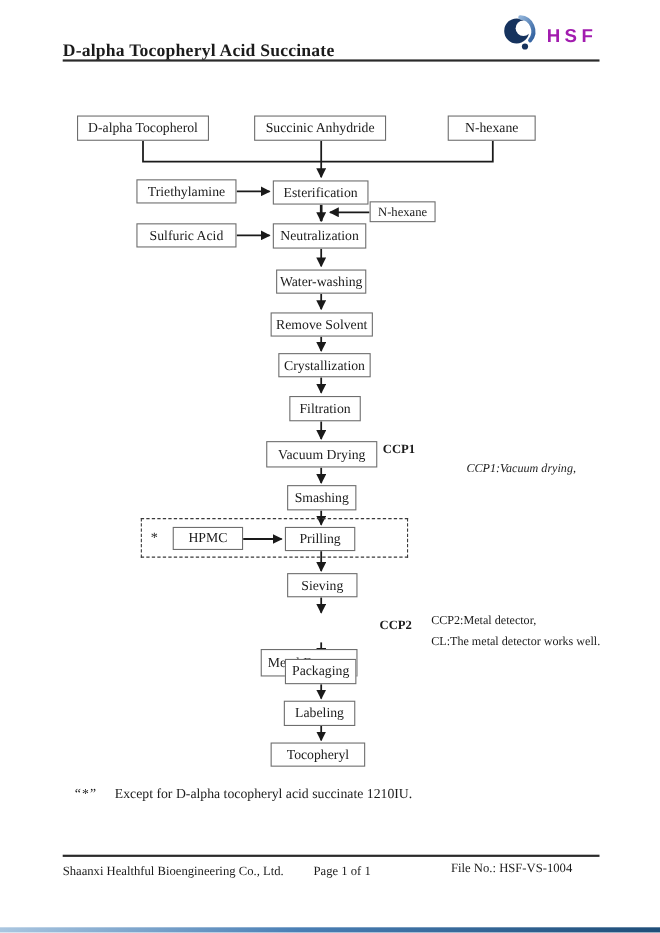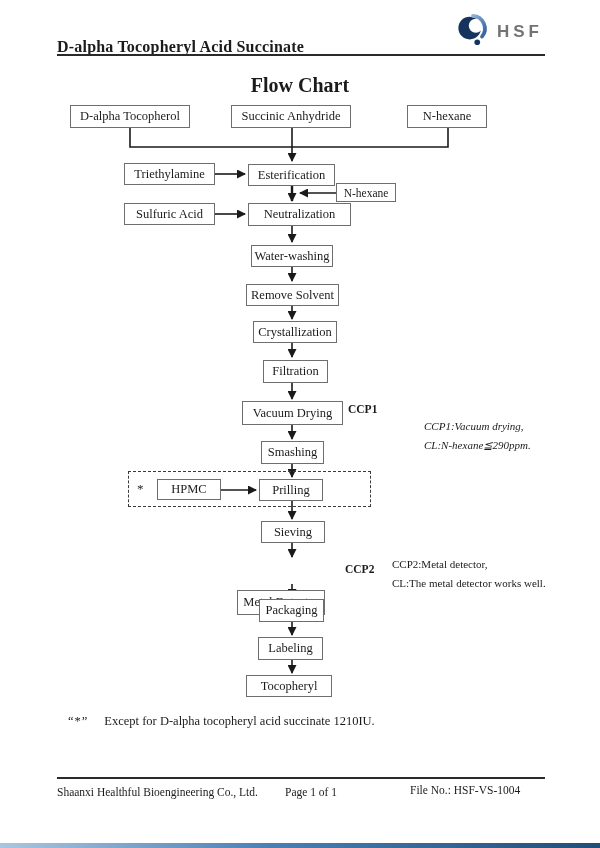--- a/index.html
+++ b/index.html
@@ -4,21 +4,21 @@
 <style>
   html,body{margin:0;padding:0;background:#fff;}
   .page{
     position:relative;width:600px;height:848px;background:#ffffff;overflow:hidden;
     font-family:"Liberation Serif","DejaVu Serif",serif;color:#1b1b1b;
   }
   
   .doc-title{position:absolute;left:57px;top:38px;font-size:16px;font-weight:bold;letter-spacing:.2px;}
   .header-rule{position:absolute;left:57px;top:54px;width:488px;height:2px;background:#2a2a2a;}
   .logo{position:absolute;left:456px;top:13px;display:flex;align-items:center;gap:7px;}
-  .logo-text{font-family:"Liberation Sans","DejaVu Sans",sans-serif;font-weight:bold;font-size:17px;letter-spacing:4px;color:#737373;}
+  .logo-text{font-family:"Liberation Sans","DejaVu Sans",sans-serif;font-weight:bold;font-size:17px;letter-spacing:4px;color:#a21caf;}
   
   .page-title{position:absolute;left:0;top:74px;width:600px;text-align:center;font-size:20px;font-weight:bold;}
   
   .node{
     position:absolute;border:1px solid #6e6e6e;background:#fff;box-sizing:border-box;
     display:flex;align-items:center;justify-content:center;font-size:12.5px;z-index:2;
   }
   .node.sm{font-size:11.5px;}
   .svg-layer{position:absolute;left:0;top:0;z-index:1;}
   .dashed-box{position:absolute;left:128px;top:471px;width:243px;height:36px;border:1px dashed #3a3a3a;box-sizing:border-box;z-index:1;}
@@ -59,21 +59,20 @@
         </defs>
         <circle cx="14.5" cy="16" r="12" fill="#16335e"></circle>
         <circle cx="21" cy="13.5" r="7.5" fill="#ffffff"></circle>
         <path d="M18 3 a 13.5 13.5 0 0 1 9.5 22" stroke="url(#g)" stroke-width="4" fill="none" stroke-linecap="round"></path>
         <circle cx="22.5" cy="31" r="3" fill="#16335e"></circle>
       </svg>
     </span>
     <span class="logo-text">HSF</span>
   </div>
 
-  <div class="page-title">Flow Chart</div>
 
   <svg class="svg-layer" width="600" height="848">
     <defs>
       <marker id="arr" markerUnits="userSpaceOnUse" markerWidth="9" markerHeight="9" refX="8" refY="4.5" orient="auto">
         <path d="M0,0 L9,4.5 L0,9 Z" fill="#1a1a1a"></path>
       </marker>
     </defs>
     <g stroke="#1a1a1a" stroke-width="1.6" fill="none">
       <polyline points="130,128 130,147 448,147 448,128"></polyline>
       <line x1="292" y1="128" x2="292" y2="161" marker-end="url(#arr)"></line>
@@ -98,21 +97,21 @@
   </svg>
 
   <div class="node" style="left:70px;top:105px;width:120px;height:23px;">D-alpha Tocopherol</div>
   <div class="node" style="left:231px;top:105px;width:120px;height:23px;">Succinic Anhydride</div>
   <div class="node" style="left:407px;top:105px;width:80px;height:23px;">N-hexane</div>
 
   <div class="node" style="left:124px;top:163px;width:91px;height:22px;">Triethylamine</div>
   <div class="node" style="left:248px;top:164px;width:87px;height:22px;">Esterification</div>
   <div class="node sm" style="left:336px;top:183px;width:60px;height:19px;">N-hexane</div>
   <div class="node" style="left:124px;top:203px;width:91px;height:22px;">Sulfuric Acid</div>
-  <div class="node" style="left:248px;top:203px;width:103px;height:23px;">Neutralization</div>
+  <div class="node" style="left:248px;top:203px;width:85px;height:23px;">Neutralization</div>
   <div class="node" style="left:251px;top:245px;width:82px;height:22px;">Water-washing</div>
   <div class="node" style="left:246px;top:284px;width:93px;height:22px;">Remove Solvent</div>
   <div class="node" style="left:253px;top:321px;width:84px;height:22px;">Crystallization</div>
   <div class="node" style="left:263px;top:360px;width:65px;height:23px;">Filtration</div>
   <div class="node" style="left:242px;top:401px;width:101px;height:24px;">Vacuum Drying</div>
   <div class="node" style="left:261px;top:441px;width:63px;height:23px;">Smashing</div>
 
   <div class="dashed-box"></div>
   <div class="asterisk">*</div>
   <div class="node" style="left:157px;top:479px;width:64px;height:21px;">HPMC</div>
@@ -122,21 +121,20 @@
   <div class="node" style="left:237px;top:590px;width:88px;height:25px;">Metal Detector</div>
   <div class="node" style="left:259px;top:599px;width:65px;height:23px;">Packaging</div>
   <div class="node" style="left:258px;top:637px;width:65px;height:23px;">Labeling</div>
   <div class="node" style="left:246px;top:675px;width:86px;height:22px;">Tocopheryl</div>
 
   <div class="ccp-label ccp1-label">CCP1</div>
   <div class="ccp-label ccp2-label">CCP2</div>
 
   <div class="side-note ccp1-note">
     <div>CCP1:Vacuum drying,</div>
-    <div>CL:N-hexane≦290ppm.</div>
   </div>
   <div class="side-note ccp2-note">
     <div>CCP2:Metal detector,</div>
     <div>CL:The metal detector works well.</div>
   </div>
 
   <div class="footnote">
     <span class="footnote-mark">“*”</span>
     <span>Except for D-alpha tocopheryl acid succinate 1210IU.</span>
   </div>

